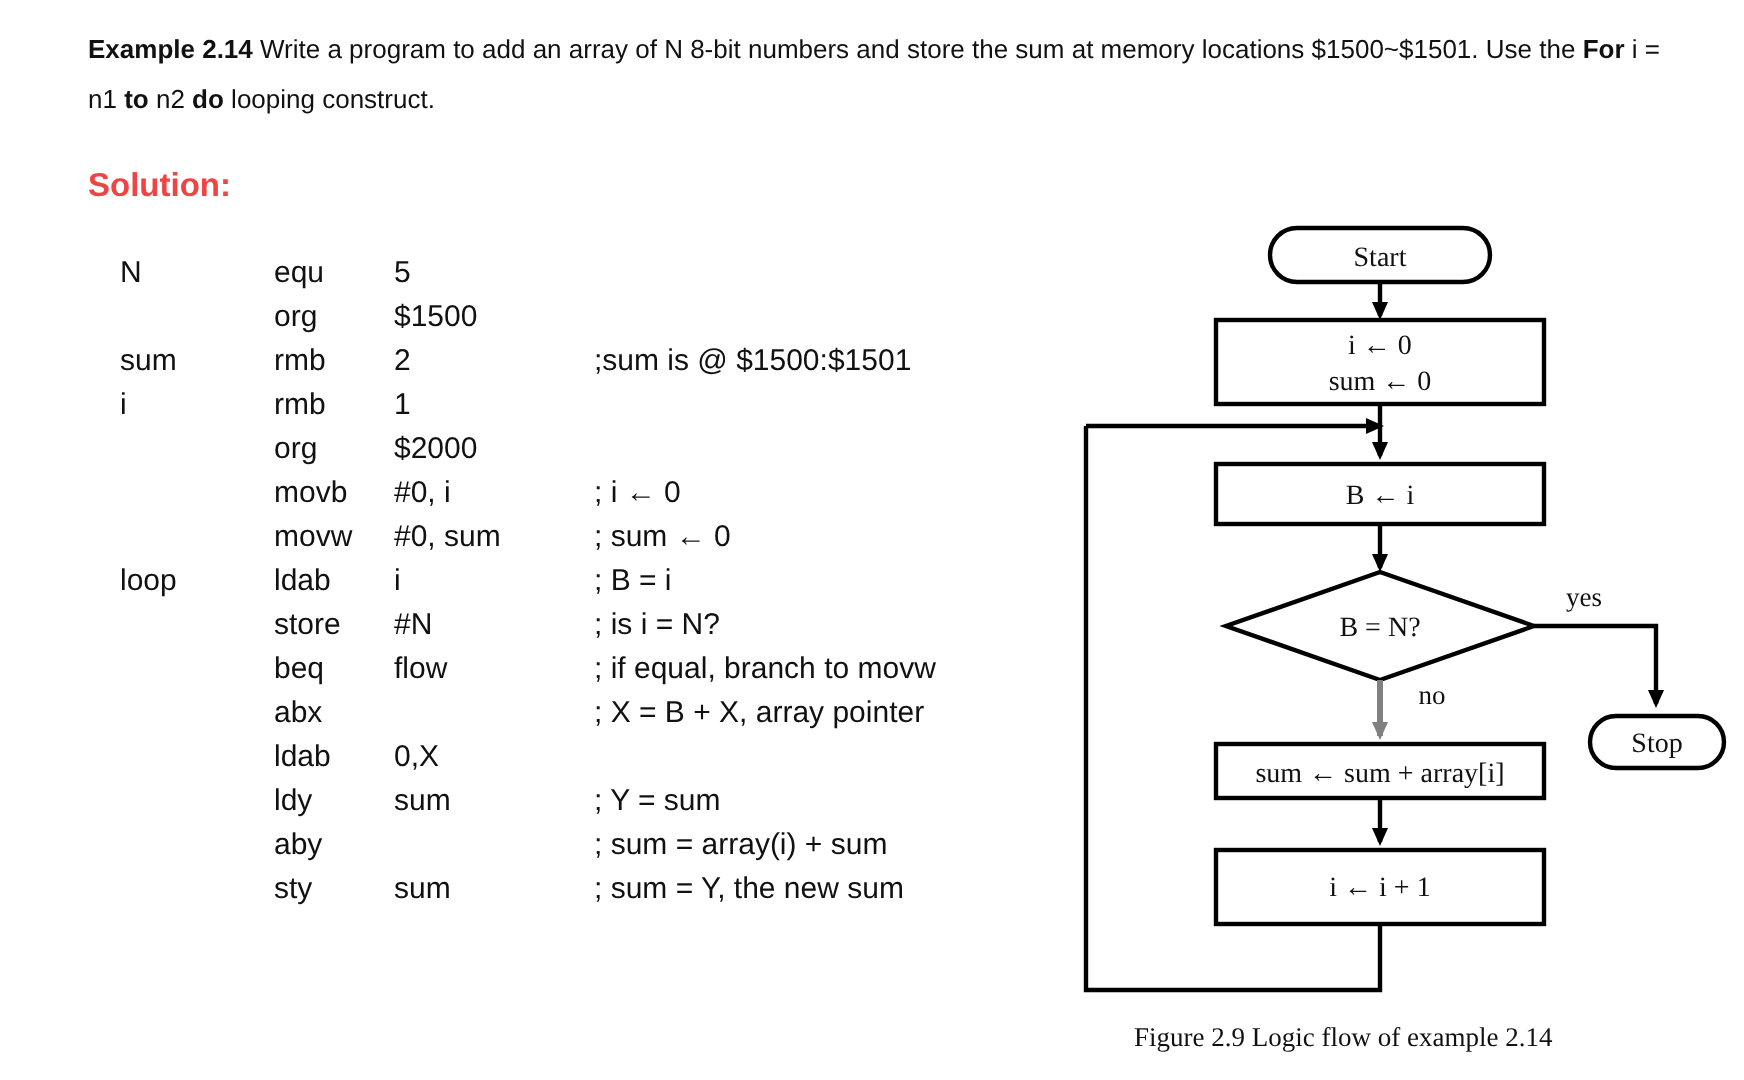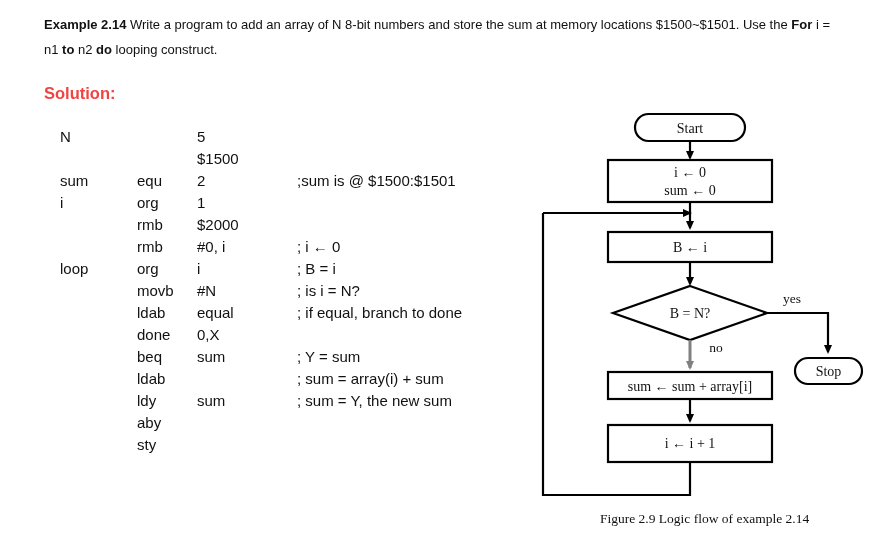--- a/index.html
+++ b/index.html
@@ -46,21 +46,21 @@
     font-size: 15px;
     line-height: 22px;
     color: #111111;
   }
   .code-row {
     position: relative;
     height: 22px;
     white-space: pre;
   }
   .c-label   { position: absolute; left: 16px;  top: 0; }
-  .c-mnem    { position: absolute; left: 93px;  top: 0; margin-top: 44px; }
+  .c-mnem    { position: absolute; left: 93px;  top: 0; }
   .c-oper    { position: absolute; left: 153px; top: 0; }
   .c-cmt     { position: absolute; left: 253px; top: 0; }
 
   
   #flowchart {
     position: absolute;
     left: 520px;
     top: 96px;
     width: 352px;
     height: 410px;
@@ -79,40 +79,41 @@
   }
 
   #figure-caption {
     position: absolute;
     left: 567px;
     top: 511px;
     font-family: "Liberation Serif", serif;
     font-size: 13.5px;
     color: #111111;
     white-space: nowrap;
-    margin-left: 33px;
   }
 </style>
 </head>
 <body>
 
 <div id="example-block"><b>Example 2.14</b><span> Write a program to add an array of N 8-bit numbers and store the sum at memory locations $1500~$1501. Use the </span><b>For</b><span> i = n1 </span><b>to</b><span> n2 </span><b>do</b><span> looping construct.</span></div>
 
 <div id="solution-heading"><span>Solution</span><span class="colon">:</span></div>
 
 <div id="code-listing">
     <div class="code-row"><span class="c-label">N</span><span class="c-mnem">equ</span><span class="c-oper">5</span><span class="c-cmt"></span></div>
     <div class="code-row"><span class="c-label"></span><span class="c-mnem">org</span><span class="c-oper">$1500</span><span class="c-cmt"></span></div>
     <div class="code-row"><span class="c-label">sum</span><span class="c-mnem">rmb</span><span class="c-oper">2</span><span class="c-cmt">;sum is @ $1500:$1501</span></div>
     <div class="code-row"><span class="c-label">i</span><span class="c-mnem">rmb</span><span class="c-oper">1</span></div>
     <div class="code-row"><span class="c-label"></span><span class="c-mnem">org</span><span class="c-oper">$2000</span><span class="c-cmt"></span></div>
     <div class="code-row"><span class="c-label"></span><span class="c-mnem">movb</span><span class="c-oper">#0, i</span><span class="c-cmt">; i ← 0</span></div>
+    <div class="code-row"><span class="c-label"></span><span class="c-mnem">movw</span><span class="c-oper">#0, sum</span><span class="c-cmt">; sum ← 0</span></div>
     <div class="code-row"><span class="c-label">loop</span><span class="c-mnem">ldab</span><span class="c-oper">i</span><span class="c-cmt">; B = i</span></div>
-    <div class="code-row"><span class="c-label"></span><span class="c-mnem">done</span><span class="c-oper">#N</span><span class="c-cmt">; is i = N?</span></div>
-    <div class="code-row"><span class="c-label"></span><span class="c-mnem">beq</span><span class="c-oper">equal</span><span class="c-cmt">; if equal, branch to done</span></div>
+    <div class="code-row"><span class="c-label"></span><span class="c-mnem">store</span><span class="c-oper">#N</span><span class="c-cmt">; is i = N?</span></div>
+    <div class="code-row"><span class="c-label"></span><span class="c-mnem">beq</span><span class="c-oper">flow</span><span class="c-cmt">; if equal, branch to movw</span></div>
+    <div class="code-row"><span class="c-label"></span><span class="c-mnem">abx</span><span class="c-oper"></span><span class="c-cmt">; X = B + X, array pointer</span></div>
     <div class="code-row"><span class="c-label"></span><span class="c-mnem">ldab</span><span class="c-oper">0,X</span></div>
     <div class="code-row"><span class="c-label"></span><span class="c-mnem">ldy</span><span class="c-oper">sum</span><span class="c-cmt">; Y = sum</span></div>
     <div class="code-row"><span class="c-label"></span><span class="c-mnem">aby</span><span class="c-oper"></span><span class="c-cmt">; sum = array(i) + sum</span></div>
     <div class="code-row"><span class="c-label"></span><span class="c-mnem">sty</span><span class="c-oper">sum</span><span class="c-cmt">; sum = Y, the new sum</span></div>
   </div>
 
 <div id="flowchart">
   <svg width="352" height="410" viewBox="0 0 352 410" xmlns="http://www.w3.org/2000/svg">
     <defs>
       <marker id="arrowBlack" markerWidth="10" markerHeight="10" refX="7" refY="4" orient="auto" markerUnits="userSpaceOnUse">

